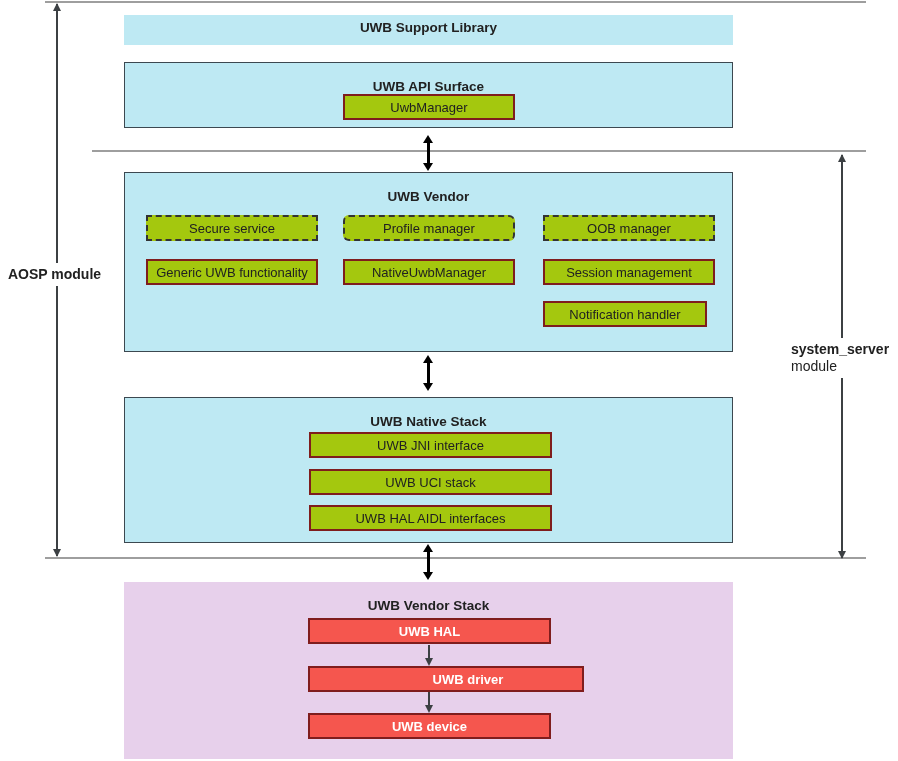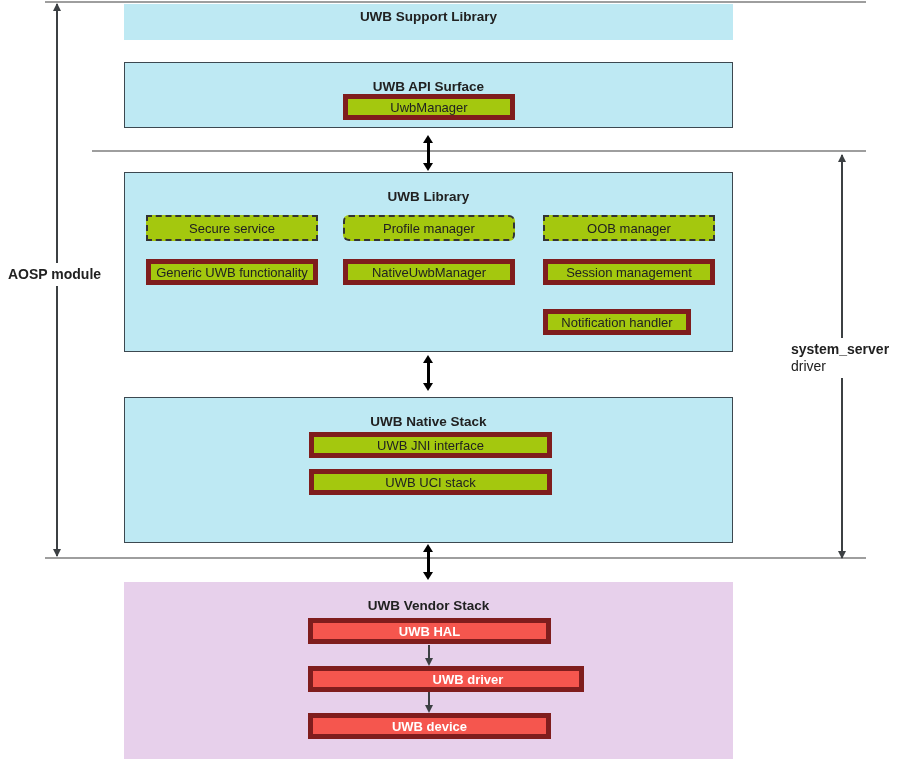--- a/index.html
+++ b/index.html
@@ -13,21 +13,21 @@
   .hline{position:absolute;height:2px;background:var(--line);z-index:0;}
 
   
   .bigbox{position:absolute;left:124px;width:609px;background:var(--cyan);
           border:1.5px solid var(--border);z-index:1;}
   .noborder{border:none;}
   .boxtitle{text-align:center;font-size:13.5px;font-weight:bold;color:var(--text);margin-top:16px;}
 
   
   .chip{position:absolute;height:26px;display:flex;align-items:center;justify-content:center;
-        font-size:13px;color:var(--text);background:var(--green);border:5px solid #7f1d1d;z-index:2;}
+        font-size:13px;color:var(--text);background:var(--green);border:2px solid #7f1d1d;z-index:2;}
   .chip.dashed{border:2px dashed #333;}
   .chip.red{background:var(--red);color:#fff;font-weight:bold;}
 
   
   .varrow{position:absolute;width:3px;background:#000;z-index:3;}
   .varrow::before{content:"";position:absolute;top:-7px;left:-4px;
     border-left:5.5px solid transparent;border-right:5.5px solid transparent;border-bottom:8px solid #000;}
   .varrow::after{content:"";position:absolute;bottom:-7px;left:-4px;
     border-left:5.5px solid transparent;border-right:5.5px solid transparent;border-top:8px solid #000;}
 
@@ -58,51 +58,52 @@
   <div class="hline" style="left:45px;top:557px;width:821px;"></div>
 
   <div class="vbracket" style="left:56px;top:4px;height:552px;"></div>
   <div class="bracket-label" style="left:4px;top:263px;text-align:right;">
     <span class="b">AOSP module</span>
   </div>
 
   <div class="vbracket" style="left:841px;top:155px;height:403px;"></div>
   <div class="bracket-label" style="left:787px;top:338px;">
     <span class="b">system_server</span>
-    <span class="r">driver</span>
+    <span class="r">module</span>
   </div>
 
-  <div class="bigbox noborder" style="top:4px;height:36px;">
+  <div class="bigbox noborder" style="top:15px;height:30px;">
     <div class="boxtitle" style="margin-top:5px;">UWB Support Library</div>
   </div>
 
   <div class="bigbox" style="top:62px;height:66px;">
     <div class="boxtitle">UWB API Surface</div>
     <div class="chip" style="left:218px;top:31px;width:172px;">UwbManager</div>
   </div>
 
   <div class="varrow" style="left:427px;top:142px;height:22px;"></div>
 
   <div class="bigbox" style="top:172px;height:180px;">
-    <div class="boxtitle">UWB Library</div>
+    <div class="boxtitle">UWB Vendor</div>
     <div class="chip dashed" style="left:21px;top:42px;width:172px;">Secure service</div>
     <div class="chip dashed" style="left:218px;top:42px;width:172px;border-radius:6px;">Profile manager</div>
     <div class="chip dashed" style="left:418px;top:42px;width:172px;">OOB manager</div>
     <div class="chip" style="left:21px;top:86px;width:172px;">Generic UWB functionality</div>
     <div class="chip" style="left:218px;top:86px;width:172px;">NativeUwbManager</div>
     <div class="chip" style="left:418px;top:86px;width:172px;">Session management</div>
-    <div class="chip" style="left:418px;top:128px;width:148px;margin-top:8px;">Notification handler</div>
+    <div class="chip" style="left:418px;top:128px;width:164px;">Notification handler</div>
   </div>
 
   <div class="varrow" style="left:427px;top:362px;height:22px;"></div>
 
   <div class="bigbox" style="top:397px;height:146px;">
     <div class="boxtitle">UWB Native Stack</div>
     <div class="chip" style="left:184px;top:34px;width:243px;">UWB JNI interface</div>
     <div class="chip" style="left:184px;top:71px;width:243px;">UWB UCI stack</div>
+    <div class="chip" style="left:184px;top:107px;width:243px;">UWB HAL AIDL interfaces</div>
   </div>
 
   <div class="varrow" style="left:427px;top:551px;height:22px;"></div>
 
   <div class="bigbox noborder" style="top:582px;height:177px;background:var(--purple);">
     <div class="boxtitle">UWB Vendor Stack</div>
     <div class="chip red" style="left:184px;top:36px;width:243px;">UWB HAL</div>
     <div class="sarrow" style="left:304px;top:63px;height:14px;"></div>
     <div class="chip red" style="left:184px;top:84px;width:276px;padding-left:44px;">UWB driver</div>
     <div class="sarrow" style="left:304px;top:110px;height:14px;"></div>

